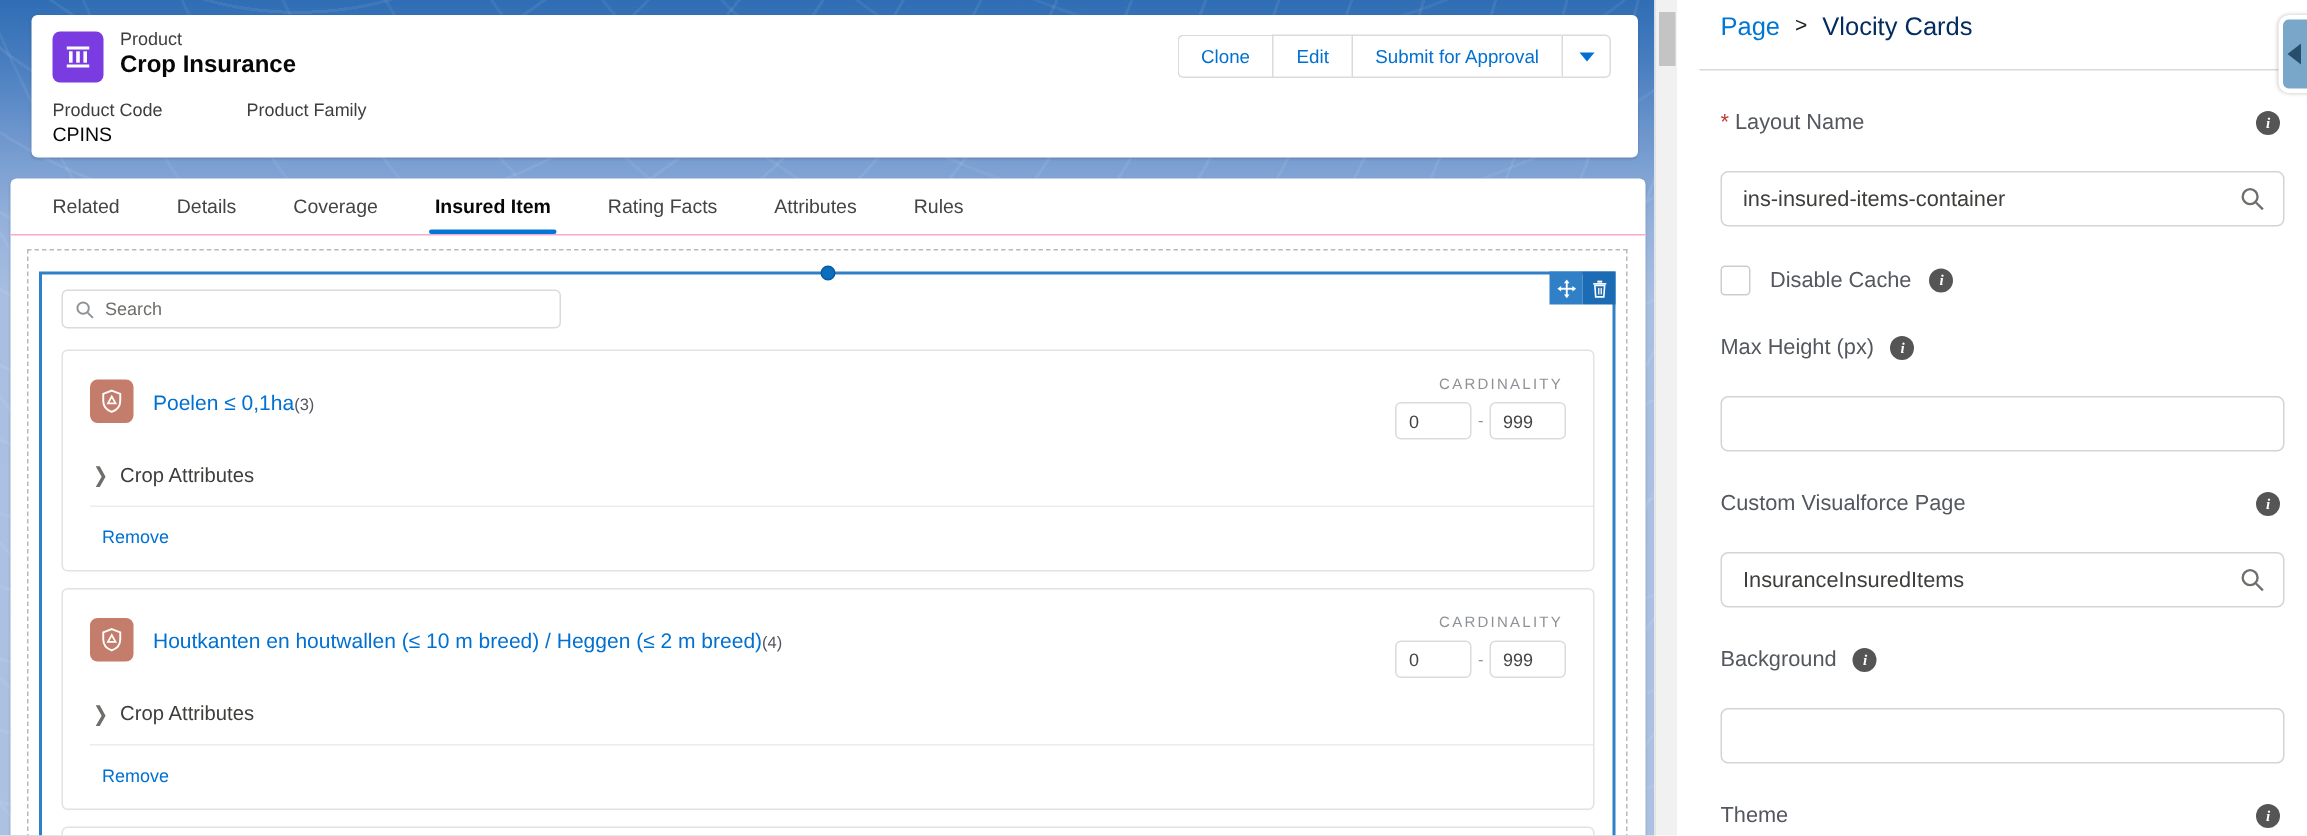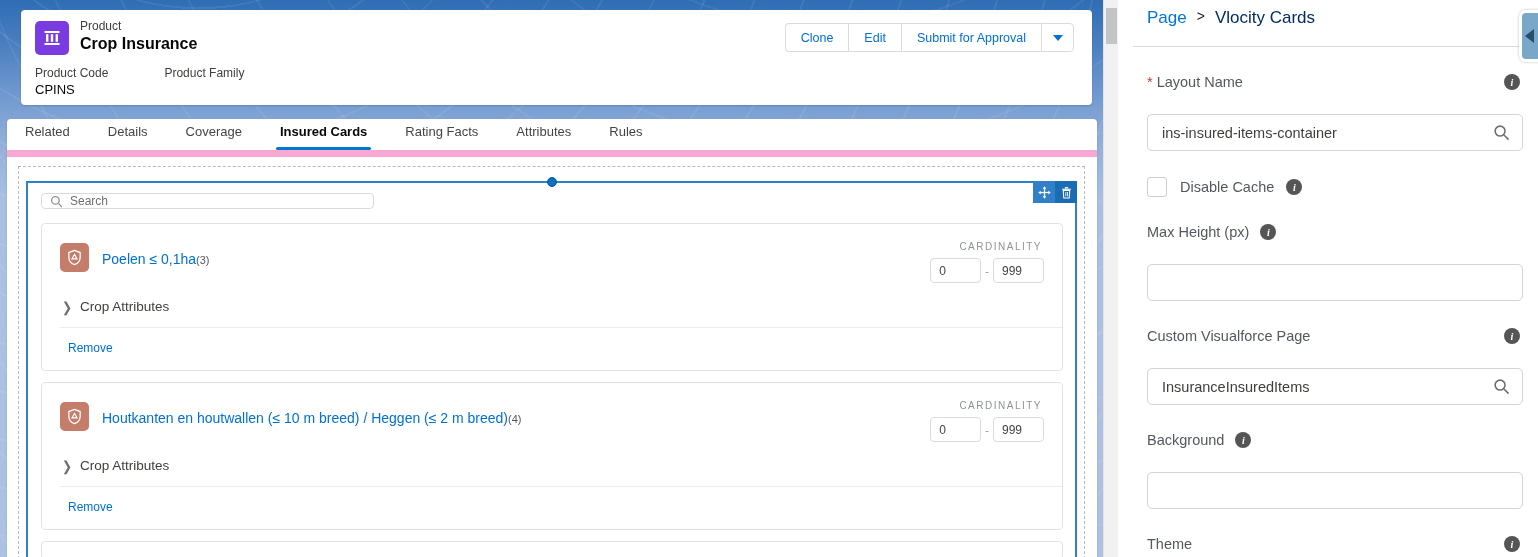--- a/index.html
+++ b/index.html
@@ -44,21 +44,21 @@
   .hc-fields{ display:flex; margin-top:10px; }
   .hc-field{ margin-right:56px; }
   .hc-field .flabel{ font-size:12px; color:#3e3e3c; line-height:16px; }
   .hc-field .fvalue{ font-size:13px; color:#080707; line-height:17px; }
 
   .tabs-card{
     position:absolute; left:7px; top:119px; width:1090px; height:438px;
     background:#fff; border-radius:4px 4px 0 0; box-shadow:0 1px 2px rgba(0,0,0,.15);
     overflow:hidden;
   }
-  .tab-row{ display:flex; align-items:flex-end; height:38px; padding-left:16px; border-bottom:7px solid #f9a8d4; }
+  .tab-row{ display:flex; align-items:flex-end; height:38px; padding-left:26px; border-bottom:1px solid #f9a8d4; }
   .tab{ font-size:13px; color:#444; padding:0 2px 11px 2px; margin-right:34px; cursor:pointer; position:relative; }
   .tab.active{ font-weight:bold; color:#080707; }
   .tab.active::after{ content:""; position:absolute; left:-2px; right:-2px; bottom:0; height:3px; background:#0176d3; border-radius:2px; }
 
   .dropzone{
     position:absolute; left:11px; right:12px; top:47px; bottom:-2px;
     border:1px dashed #b9b9b9;
   }
   .sel-container{
     position:absolute; left:7px; right:7px; top:14px; bottom:-4px;
@@ -70,21 +70,21 @@
   }
   .sel-toolbar{
     position:absolute; top:-2px; right:-2px; height:22px; display:flex; z-index:3;
   }
   .sel-tool{ width:22px; height:22px; display:flex; align-items:center; justify-content:center; cursor:pointer; }
   .sel-tool.move{ background:#2f80c6; }
   .sel-tool.trash{ background:#1b6cb5; }
 
   .cont-inner{ padding:8px 12px 0 12px; }
   .search-box{
-    width:333px; height:16px; border:1px solid #dddbda; border-radius:4px; background:#fff;
+    width:333px; height:26px; border:1px solid #dddbda; border-radius:4px; background:#fff;
     display:flex; align-items:center; padding:0 8px; margin:2px 0 14px 1px;
   }
   .search-box svg{ flex:0 0 auto; }
   .search-box input{
     border:none; outline:none; font-size:12px; color:#3e3e3c; margin-left:7px; width:100%;
     font-family:"Liberation Sans", sans-serif; background:transparent;
   }
   .search-box input::placeholder{ color:#706e6b; }
 
   .item-card{
@@ -200,21 +200,21 @@
         <div class="fvalue"></div>
       </div>
     </div>
   </div>
 
   <div class="tabs-card">
     <div class="tab-row">
       <div class="tab">Related</div>
       <div class="tab">Details</div>
       <div class="tab">Coverage</div>
-      <div class="tab active">Insured Cards</div>
+      <div class="tab active">Insured Item</div>
       <div class="tab">Rating Facts</div>
       <div class="tab">Attributes</div>
       <div class="tab">Rules</div>
     </div>
 
     <div class="dropzone">
       <div class="sel-container">
         <div class="sel-handle"></div>
         <div class="sel-toolbar">
           <div class="sel-tool move">

